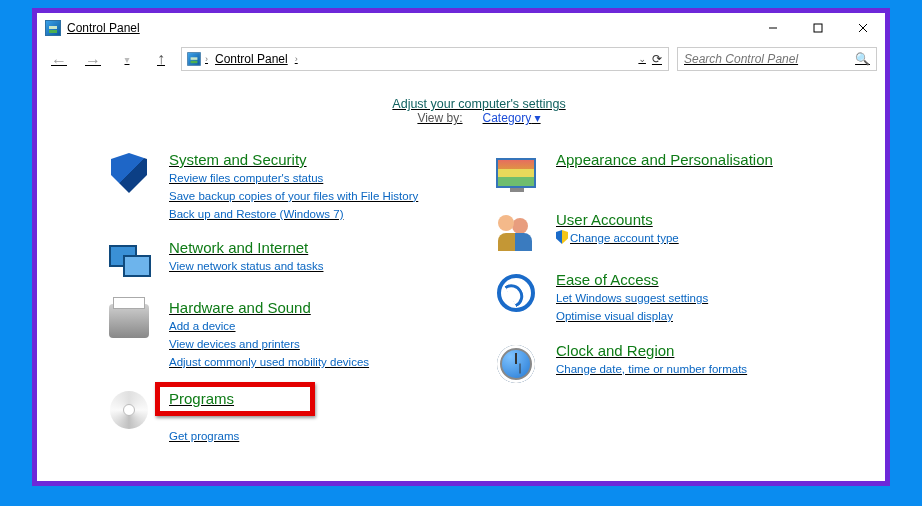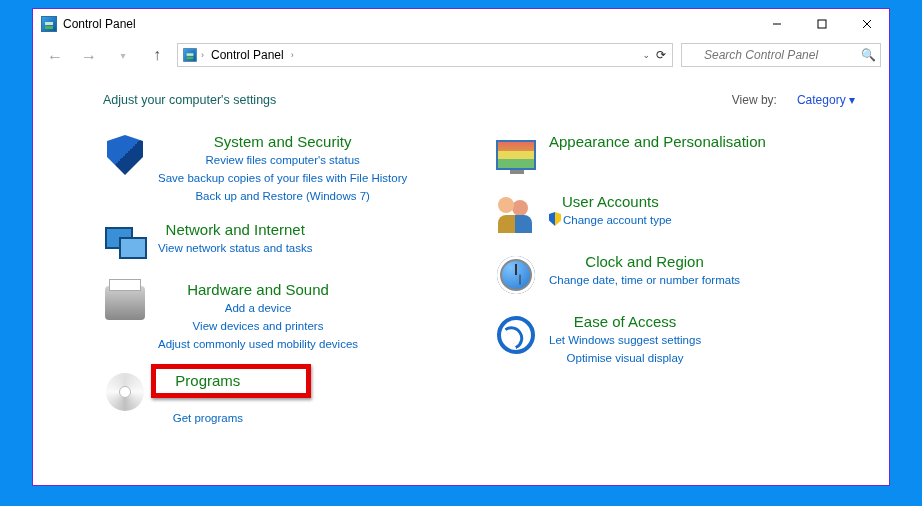--- a/index.html
+++ b/index.html
@@ -1,41 +1,41 @@
 <!DOCTYPE html>
 <html><head>
   <meta charset="utf-8">
   <style>
     * { margin: 0; padding: 0; box-sizing: border-box; font-family: 'Segoe UI', Tahoma, sans-serif; }
     body { background: #0a8cf0; width: 922px; height: 506px; overflow: hidden; padding: 8px 32px 20px 32px; }
-    .window { background: #fff; border: 1px solid #6d28d9; width: 100%; height: 100%; display: flex; flex-direction: column; }
+    .window { background: #fff; border: 5px solid #6d28d9; width: 100%; height: 100%; display: flex; flex-direction: column; text-decoration: underline; }
     .titlebar { display: flex; justify-content: space-between; align-items: center; height: 30px; padding-left: 8px; }
     .titlebar .title-left { display: flex; align-items: center; gap: 6px; font-size: 12px; color: #000; }
     .titlebar .window-controls { display: flex; }
     .titlebar .wc { width: 45px; height: 30px; display: flex; align-items: center; justify-content: center; }
     .cp-icon-sm { width: 16px; height: 16px; background: linear-gradient(135deg, #3aa0e8, #0b5aa0); border: 1px solid #2d6fa3; position: relative; }
     .cp-icon-sm::after { content: ''; position: absolute; width: 8px; height: 3px; background: #4caf50; bottom: 2px; left: 3px; box-shadow: 0 -4px 0 #c8e6c9; }
     .navbar { display: flex; align-items: center; gap: 6px; padding: 4px 8px 8px 8px; }
     .nav-arrow { width: 28px; height: 24px; display: flex; align-items: center; justify-content: center; color: #9e9e9e; font-size: 16px; cursor: default; }
     .nav-arrow.up { color: #555; }
     .addressbar { flex: 1; display: flex; align-items: center; border: 1px solid #ccc; height: 24px; padding: 0 4px; background: #fff; }
     .addressbar .crumb { font-size: 12px; padding: 0 4px; }
     .addressbar .sep { color: #777; font-size: 9px; padding: 0 3px; }
     .addr-right { display: flex; gap: 6px; align-items: center; margin-left: auto; padding-right: 2px; }
     .searchbox { width: 200px; border: 1px solid #ccc; height: 24px; display: flex; align-items: center; padding: 0 6px; margin-left: 2px; }
-    .searchbox input { border: none; outline: none; font-size: 12px; flex: 1; font-style: italic; color: #666; background: transparent; margin-left: 16px; }
+    .searchbox input { border: none; outline: none; font-size: 12px; flex: 1; font-style: italic; color: #666; background: transparent; }
     .searchbox .sicon { color: #555; font-size: 12px; }
     .content { flex: 1; padding: 18px 34px 10px 70px; overflow: hidden; }
-    .heading-row { display: flex; justify-content: space-between; align-items: center; margin-bottom: 26px; }
+    .heading-row { display: flex; justify-content: space-between; align-items: center; margin-bottom: 26px; flex-direction: column; }
     .heading-row .adjust { color: #126260; font-size: 12.5px; font-weight: 400; }
     .viewby { font-size: 12px; color: #555; display: flex; gap: 20px; align-items: center; }
     .viewby .link { color: #1d4ed8; }
     .columns { display: flex; gap: 30px; }
     .col { flex: 1; }
-    .category { display: flex; gap: 11px; margin-bottom: 16px; position: relative; text-align: center; }
+    .category { display: flex; gap: 18px; margin-bottom: 16px; position: relative; }
     .cat-icon { width: 44px; height: 44px; flex-shrink: 0; display: flex; align-items: center; justify-content: center; }
     .cat-body .cat-title { color: #0e7b16; font-size: 15px; font-weight: 400; margin-bottom: 2px; }
     .cat-body a.sublink { display: block; color: #0a66c2; font-size: 11.5px; line-height: 1.55; text-decoration: none; cursor: pointer; }
     .highlight-box { position: absolute; border: 5px solid #e30000; left: 48px; top: -6px; width: 160px; height: 34px; box-shadow: 1px 2px 3px rgba(0,0,0,0.4); pointer-events: none; }
     .cat-body.programs .cat-title { padding: 2px 0; }
     .cat-body.programs .hidden-sub { visibility: hidden; height: 17px; }
     
     .ic-shield { width: 36px; height: 40px; background: linear-gradient(135deg, #1e66c7 0 50%, #0c3f85 50% 100%); clip-path: polygon(50% 0, 100% 15%, 100% 55%, 50% 100%, 0 55%, 0 15%); position: relative; }
     .ic-net { position: relative; width: 44px; height: 40px; }
     .ic-net::before { content: ''; position: absolute; width: 24px; height: 18px; background: #3a90d6; border: 2px solid #104a7d; left: 2px; top: 4px; }
@@ -182,36 +182,36 @@
               <div class="ic-users"></div>
             </div>
           <div class="cat-body">
             <div class="cat-title">User Accounts</div>
             <a class="sublink"><span class="shield-sm"></span><span>Change account type</span></a>
           </div>
         </div>
 
         <div class="category">
           <div class="cat-icon">
-              <div class="ic-clock"></div>
-            </div>
-          <div class="cat-body">
-            <div class="cat-title">Clock and Region</div>
-            <a class="sublink">Change date, time or number formats</a>
-          </div>
-        </div>
-
-        <div class="category">
-          <div class="cat-icon">
               <div class="ic-ease"></div>
             </div>
           <div class="cat-body">
             <div class="cat-title">Ease of Access</div>
             <a class="sublink">Let Windows suggest settings</a>
             <a class="sublink">Optimise visual display</a>
           </div>
         </div>
 
+        <div class="category">
+          <div class="cat-icon">
+              <div class="ic-clock"></div>
+            </div>
+          <div class="cat-body">
+            <div class="cat-title">Clock and Region</div>
+            <a class="sublink">Change date, time or number formats</a>
+          </div>
+        </div>
+
       </div>
     </div>
   </div>
 
 </div>
 
 </body></html>

